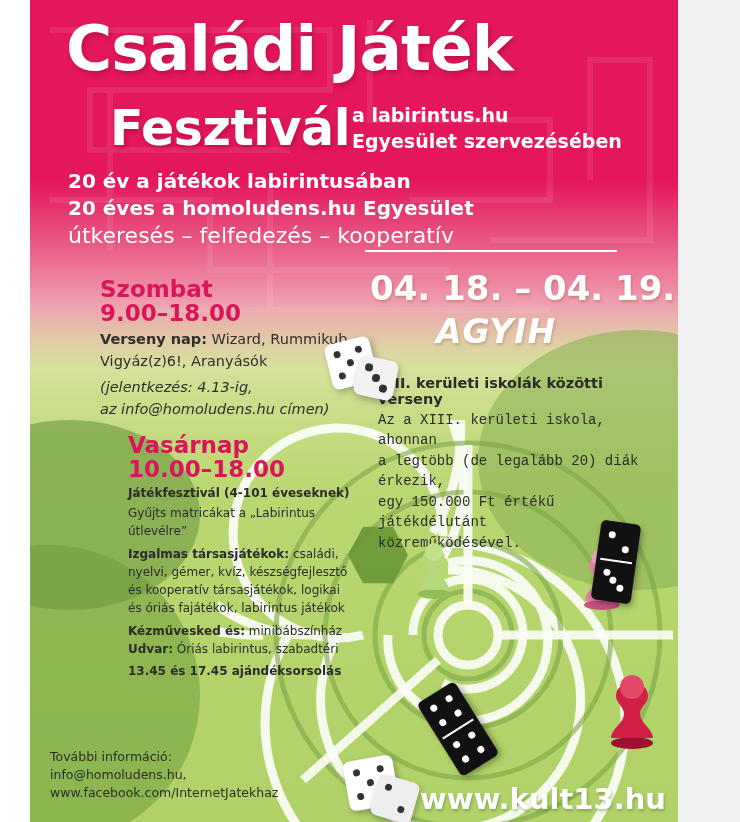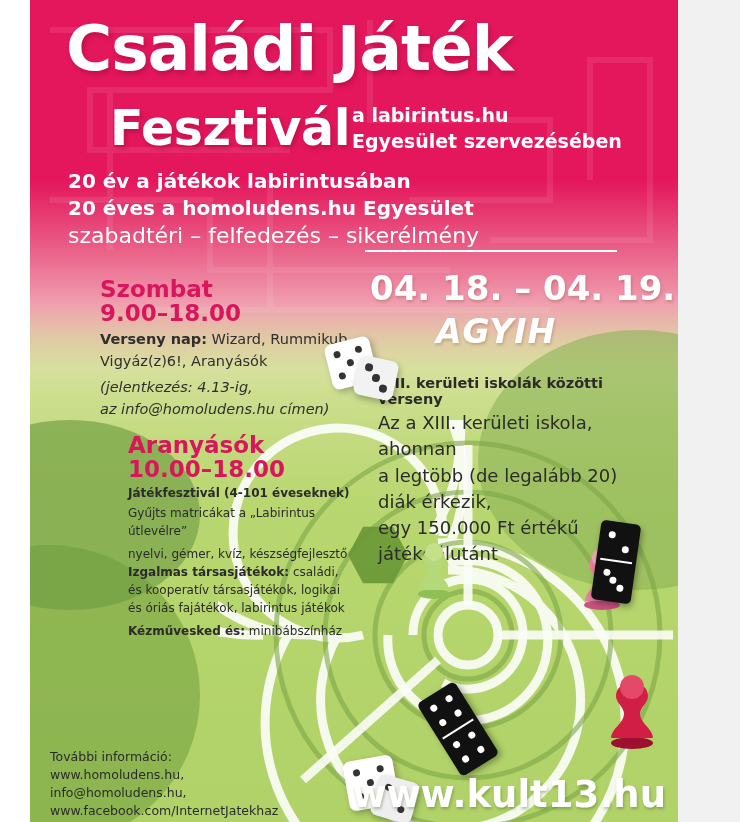--- a/index.html
+++ b/index.html
@@ -273,39 +273,40 @@
     width: 268px;
     z-index: 20;
   }
   .right-box .hd {
     font-size: 14.5px;
     font-weight: bold;
     color: #2b2b2b;
     margin-bottom: 3px;
   }
   .right-box .bd {
-    font-size: 18px;
+    font-size: 14px;
     line-height: 1.46;
     color: #2b2b2b;
+    font-family: Liberation Mono, monospace;
   }
 
   .footer-info {
     position: absolute;
     left: 20px;
     top: 748px;
     font-size: 12.5px;
     line-height: 1.45;
     color: #2b2b2b;
     z-index: 20;
   }
   .kult {
     position: absolute;
     right: 12px;
     bottom: 6px;
-    font-size: 37px;
+    font-size: 29px;
     font-weight: bold;
     color: #ffffff;
     text-shadow: 1px 2px 3px rgba(60,80,20,0.35);
     z-index: 25;
   }
 
   
   .die {
     position: absolute;
     background: #ffffff;
@@ -472,67 +473,69 @@
     <div class="title-sub">Fesztivál</div>
 
     <div class="org-line">
       <div>a labirintus.hu</div>
       <div>Egyesület szervezésében</div>
     </div>
 
     <div class="tagline">
       <div>20 év a játékok labirintusában</div>
       <div>20 éves a homoludens.hu Egyesület</div>
-      <div class="big">szabadtéri – felfedezés – sikerélmény</div>
+      <div class="big">útkeresés – felfedezés – kooperatív</div>
     </div>
 
     <div class="date-rule"></div>
     <div class="date-big">04. 18. – 04. 19.</div>
     <div class="venue">AGYIH</div>
 
     <div class="sat-title">Szombat</div>
     <div class="sat-time">9.00–18.00</div>
     <div class="sat-body">
       <div>
         <b>Verseny nap:</b><span> Wizard, Rummikub,</span>
       </div>
       <div>Vigyáz(z)6!, Aranyásók</div>
       <div style="height:4px"></div>
       <i><div>(jelentkezés: 4.13-ig,</div></i>
       <i><div>az info@homoludens.hu címen)</div></i>
     </div>
 
-    <div class="sun-title">Aranyásók</div>
+    <div class="sun-title">Vasárnap</div>
     <div class="sun-time">10.00–18.00</div>
     <div class="sun-body">
       <div class="blk"><b>Játékfesztivál (4-101 éveseknek)</b></div>
       <div>Gyűjts matricákat a „Labirintus</div>
       <div>útlevélre”</div>
       <div style="height:5px"></div>
+      <div><b>Izgalmas társasjátékok:</b><span> családi,</span></div>
       <div>nyelvi, gémer, kvíz, készségfejlesztő</div>
-      <div><b>Izgalmas társasjátékok:</b><span> családi,</span></div>
       <div>és kooperatív társasjátékok, logikai</div>
       <div>és óriás fajátékok, labirintus játékok</div>
       <div style="height:5px"></div>
       <div><b>Kézművesked és:</b><span> minibábszínház</span></div>
+      <div><b>Udvar:</b><span> Óriás labirintus, szabadtéri</span></div>
       <div style="height:4px"></div>
+      <div><b>13.45 és 17.45 ajándéksorsolás</b></div>
     </div>
 
     <div class="right-box">
       <div class="hd">XIII. kerületi iskolák közötti verseny</div>
       <div class="bd">
         <div>Az a XIII. kerületi iskola, ahonnan</div>
         <div>a legtöbb (de legalább 20) diák érkezik,</div>
         <div>egy 150.000 Ft értékű játékdélutánt</div>
+        <div>közreműködésével.</div>
       </div>
     </div>
 
     <div class="footer-info">
       <div>További információ:</div>
-      <div>www.homoludens.hu,</div>
       <div>info@homoludens.hu,</div>
       <div>www.facebook.com/InternetJatekhaz</div>
     </div>
 
     <div class="kult">www.kult13.hu</div>
 
   </div>
 
   <div class="side-left"></div>
   <div class="side-right">

